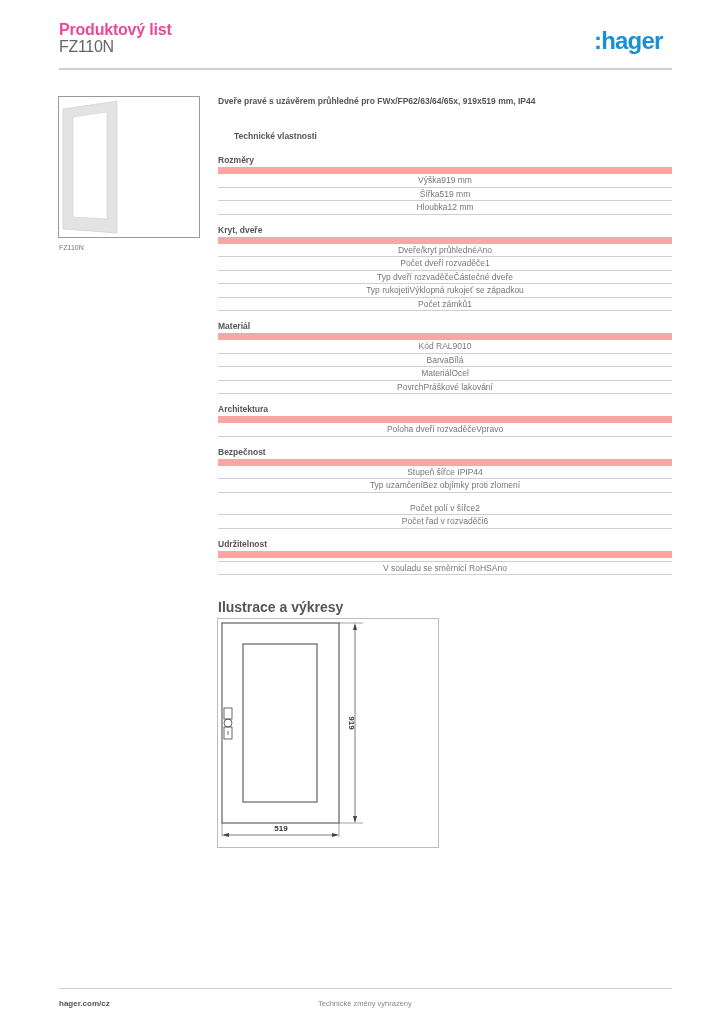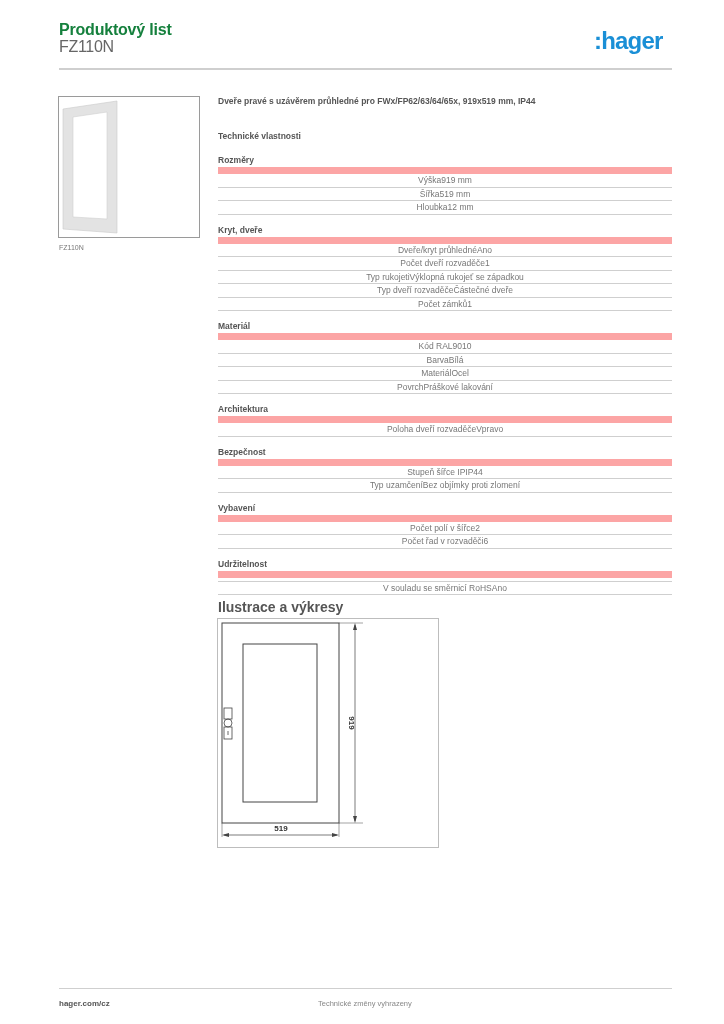--- a/index.html
+++ b/index.html
@@ -2,21 +2,21 @@
 <html><head>
   <meta charset="utf-8">
   <style>
     html, body { margin: 0; padding: 0; background: #ffffff; }
     body {
       width: 724px; height: 1024px; position: relative; overflow: hidden;
       font-family: "Liberation Sans", sans-serif; color: #555;
     }
     .header-title {
       position: absolute; left: 59px; top: 21px;
-      font-size: 16px; font-weight: bold; color: #15803d; letter-spacing: -0.2px;
+      font-size: 16px; font-weight: bold; color: #ec4899; letter-spacing: -0.2px;
     }
     .header-sub {
       position: absolute; left: 59px; top: 38px;
       font-size: 16px; color: #666; letter-spacing: -0.3px;
     }
     .logo {
       position: absolute; left: 594px; top: 27px;
       font-size: 24px; font-weight: bold; color: #1a8fd6; letter-spacing: -0.8px;
     }
     .header-rule {
@@ -26,21 +26,21 @@
       position: absolute; left: 58px; top: 96px; width: 142px; height: 142px;
       border: 1px solid #9a9a9a; box-sizing: border-box; background: #fff;
     }
     .thumb-caption {
       position: absolute; left: 59px; top: 244px; font-size: 7px; color: #777;
     }
     .desc {
       position: absolute; left: 218px; top: 96px; font-size: 8.5px; font-weight: bold; color: #555;
     }
     .sec-title {
-      position: absolute; left: 218px; top: 131px; font-size: 8.5px; font-weight: bold; color: #555;
+      position: absolute; left: 234px; top: 131px; font-size: 8.5px; font-weight: bold; color: #555;
     }
     .specs { position: absolute; left: 218px; top: 154px; width: 454px; }
     .group { margin-bottom: 9px; }
     .group-title {
       font-size: 8.5px; font-weight: bold; color: #555;
       height: 13px; line-height: 13px;
       border-bottom: 7px solid #fca5a5;
     }
     .row {
       display: flex; justify-content: center;
@@ -103,28 +103,28 @@
     <div class="group-title">Kryt, dveře</div>
     <div class="row">
         <span>Dveře/kryt průhledné</span>
         <span>Ano</span>
       </div>
     <div class="row">
         <span>Počet dveří rozvaděče</span>
         <span>1</span>
       </div>
     <div class="row">
+        <span>Typ dveří rozvaděče</span>
+        <span>Částečné dveře</span>
+      </div>
+    <div class="row">
         <span>Typ rukojeti</span>
         <span>Výklopná rukojeť se západkou</span>
       </div>
     <div class="row">
-        <span>Typ dveří rozvaděče</span>
-        <span>Částečné dveře</span>
-      </div>
-    <div class="row">
         <span>Počet zámků</span>
         <span>1</span>
       </div>
   </div>
 
   <div class="group">
     <div class="group-title">Materiál</div>
     <div class="row">
         <span>Kód RAL</span>
         <span>9010</span>
@@ -157,21 +157,20 @@
         <span>Stupeň šířce IP</span>
         <span>IP44</span>
       </div>
     <div class="row">
         <span>Typ uzamčení</span>
         <span>Bez objímky proti zlomení</span>
       </div>
   </div>
 
   <div class="group">
-    <div class="group-title">Vybavení</div>
     <div class="row">
         <span>Počet polí v šířce</span>
         <span>2</span>
       </div>
     <div class="row">
         <span>Počet řad v rozvaděči</span>
         <span>6</span>
       </div>
   </div>
 

